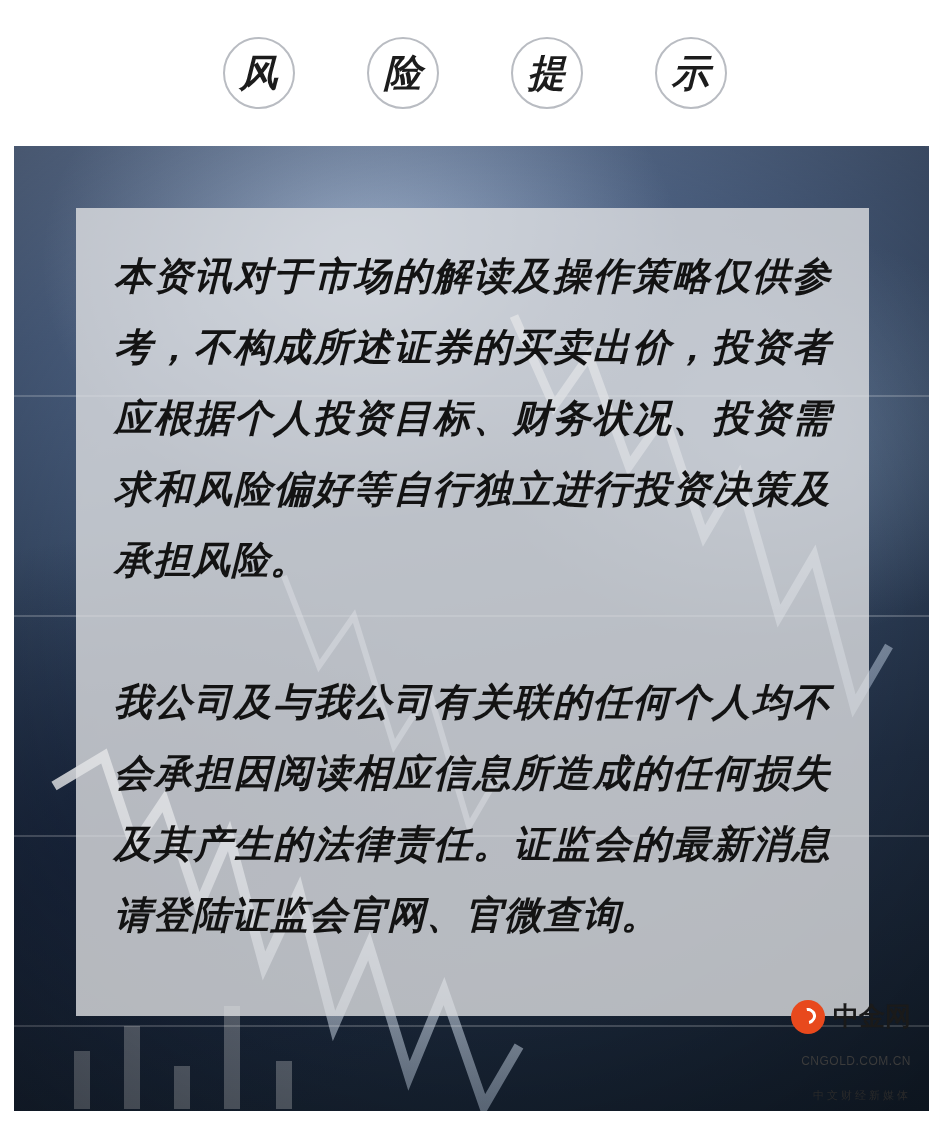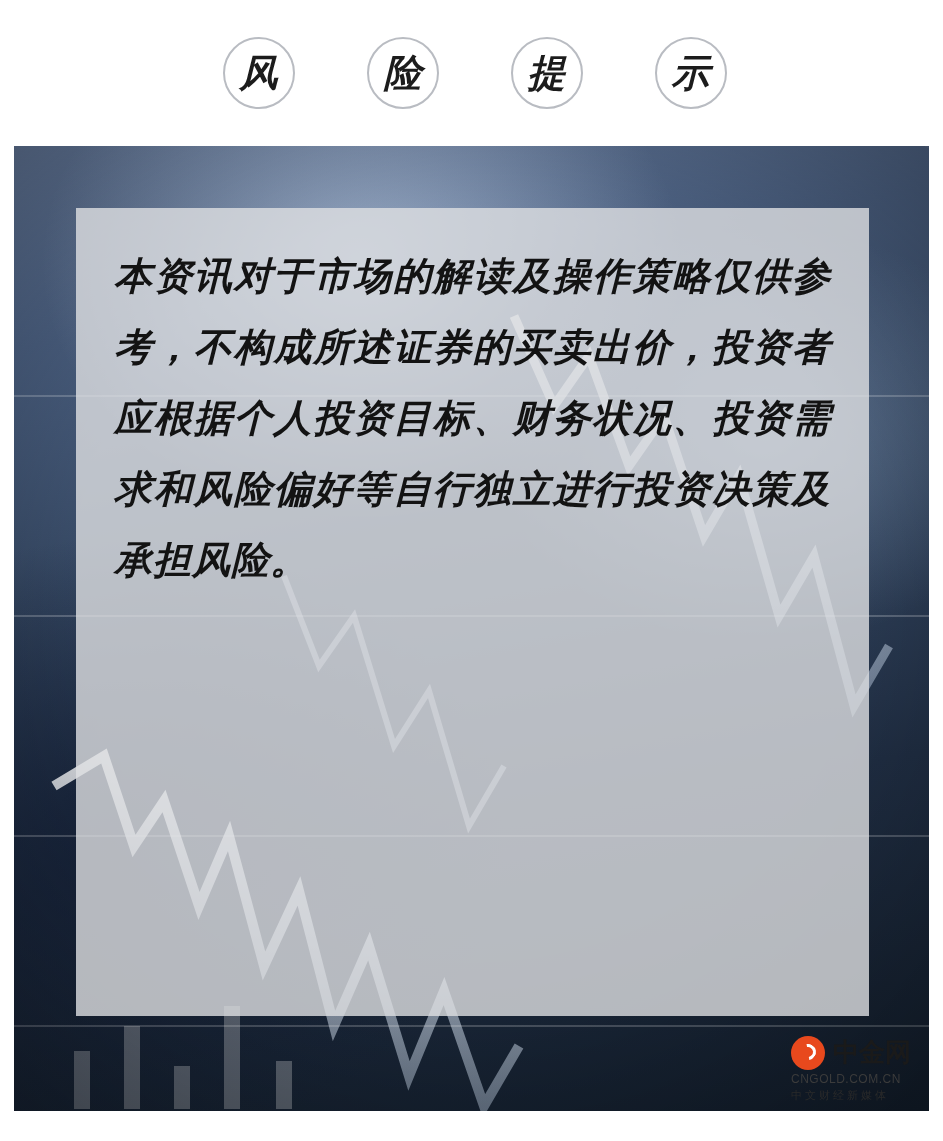--- a/index.html
+++ b/index.html
@@ -115,22 +115,22 @@
     margin-top: 71px;
   }
 
   
   .footer {
     position: absolute;
     right: 18px;
     bottom: 8px;
     display: flex;
     flex-direction: column;
-    align-items: flex-start;
-    gap: 2px;
+    align-items: flex-end;
+    gap: 20px;
   }
   .brand-row {
     display: flex;
     align-items: center;
     gap: 8px;
   }
   .brand-mark {
     width: 34px;
     height: 34px;
     border-radius: 50%;
@@ -207,20 +207,21 @@
         <rect x="160" y="920" width="16" height="43"></rect>
         <rect x="210" y="860" width="16" height="103"></rect>
         <rect x="262" y="915" width="16" height="48"></rect>
       </g>
     </svg>
 
     <div class="hero-vignette"></div>
 
     <div class="text-card">
       <p class="para">本资讯对于市场的解读及操作策略仅供参考，不构成所述证券的买卖出价，投资者应根据个人投资目标、财务状况、投资需求和风险偏好等自行独立进行投资决策及承担风险。</p>
+      <p class="para">我公司及与我公司有关联的任何个人均不会承担因阅读相应信息所造成的任何损失及其产生的法律责任。证监会的最新消息请登陆证监会官网、官微查询。</p>
     </div>
 
     <div class="footer">
       <div class="brand-row">
         <div class="brand-mark"></div>
         <div class="brand-name">中金网</div>
       </div>
       <div class="brand-url">CNGOLD.COM.CN</div>
       <div class="brand-tag">中文财经新媒体</div>
     </div>

